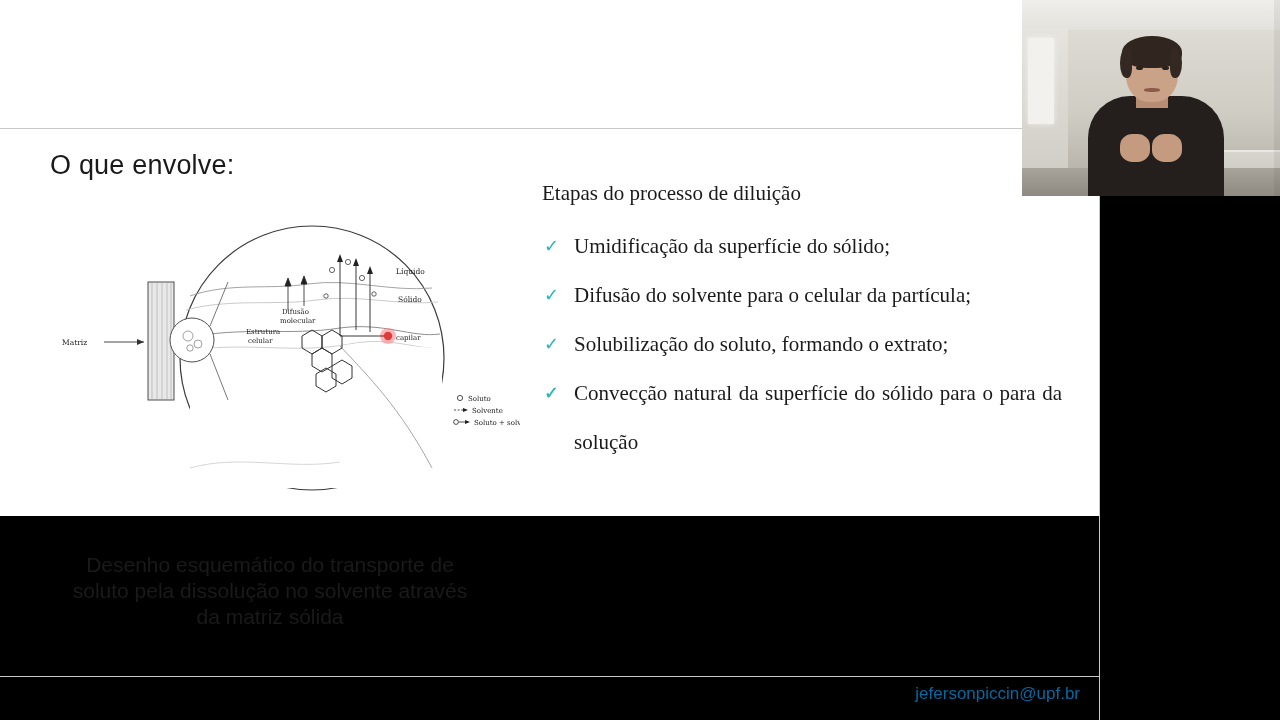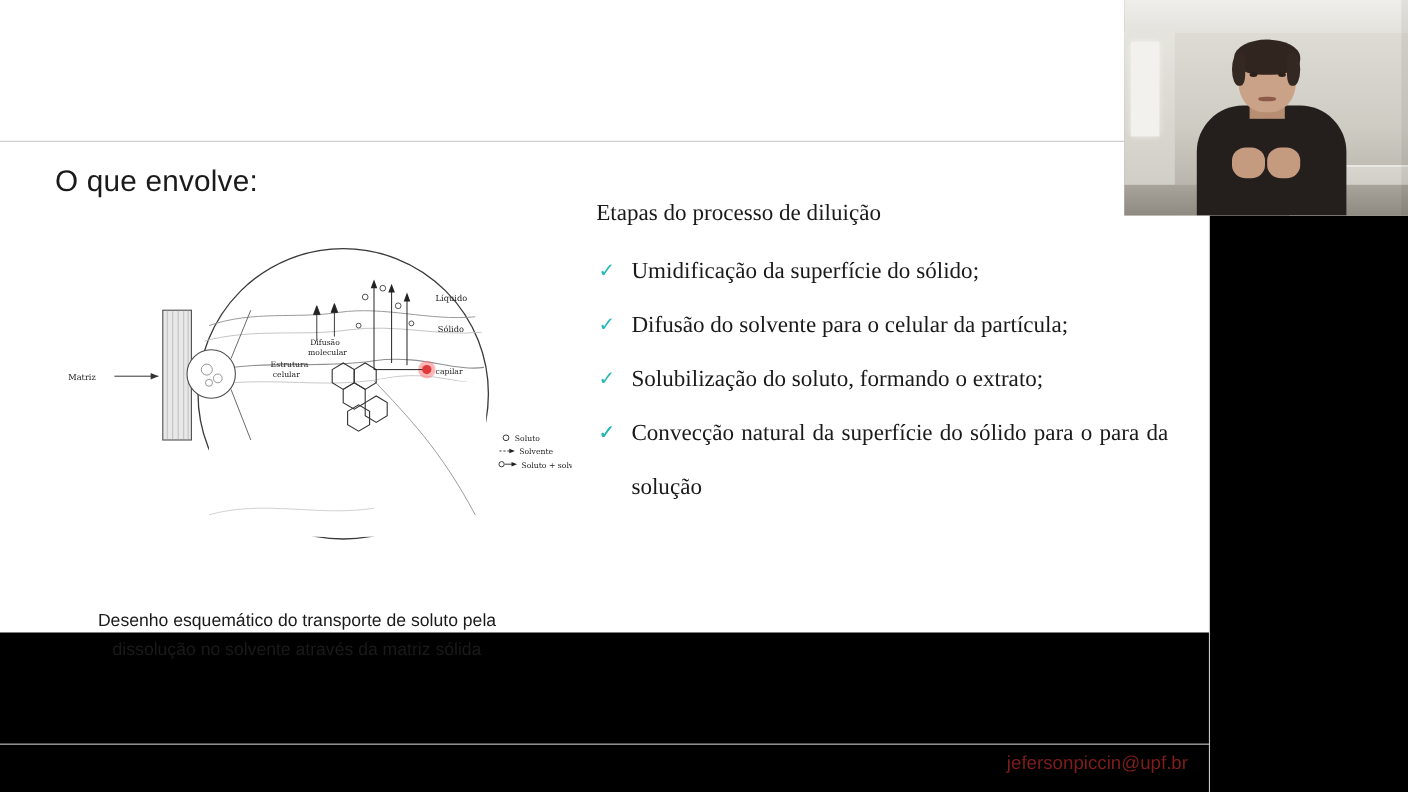--- a/index.html
+++ b/index.html
@@ -19,21 +19,21 @@
     height: 720px;
     background: #000000;
   }
 
   
   .slide {
     position: absolute;
     left: 0;
     top: 0;
     width: 1100px;
-    height: 575px;
+    height: 516px;
     background: #ffffff;
   }
   .slide-top-rule {
     position: absolute;
     left: 0;
     top: 128px;
     width: 1100px;
     height: 1px;
     background: #c9c9c9;
   }
@@ -70,21 +70,21 @@
     top: 218px;
     width: 480px;
     height: 300px;
   }
   .figure-caption {
     position: absolute;
     left: 60px;
     top: 552px;
     width: 420px;
     text-align: center;
-    font-size: 16px;
+    font-size: 21px;
     line-height: 26px;
     color: #1a1a1a;
   }
 
   
   .bullets {
     position: absolute;
     left: 542px;
     top: 178px;
     width: 520px;
@@ -117,21 +117,21 @@
     text-align-last: left;
   }
 
   .email {
     position: absolute;
     left: 0;
     top: 684px;
     width: 1080px;
     text-align: right;
     font-size: 17px;
-    color: #7f1d1d;
+    color: #0369a1;
   }
 
   
   .webcam {
     position: absolute;
     right: 0;
     top: 0;
     width: 258px;
     height: 196px;
     overflow: hidden;

